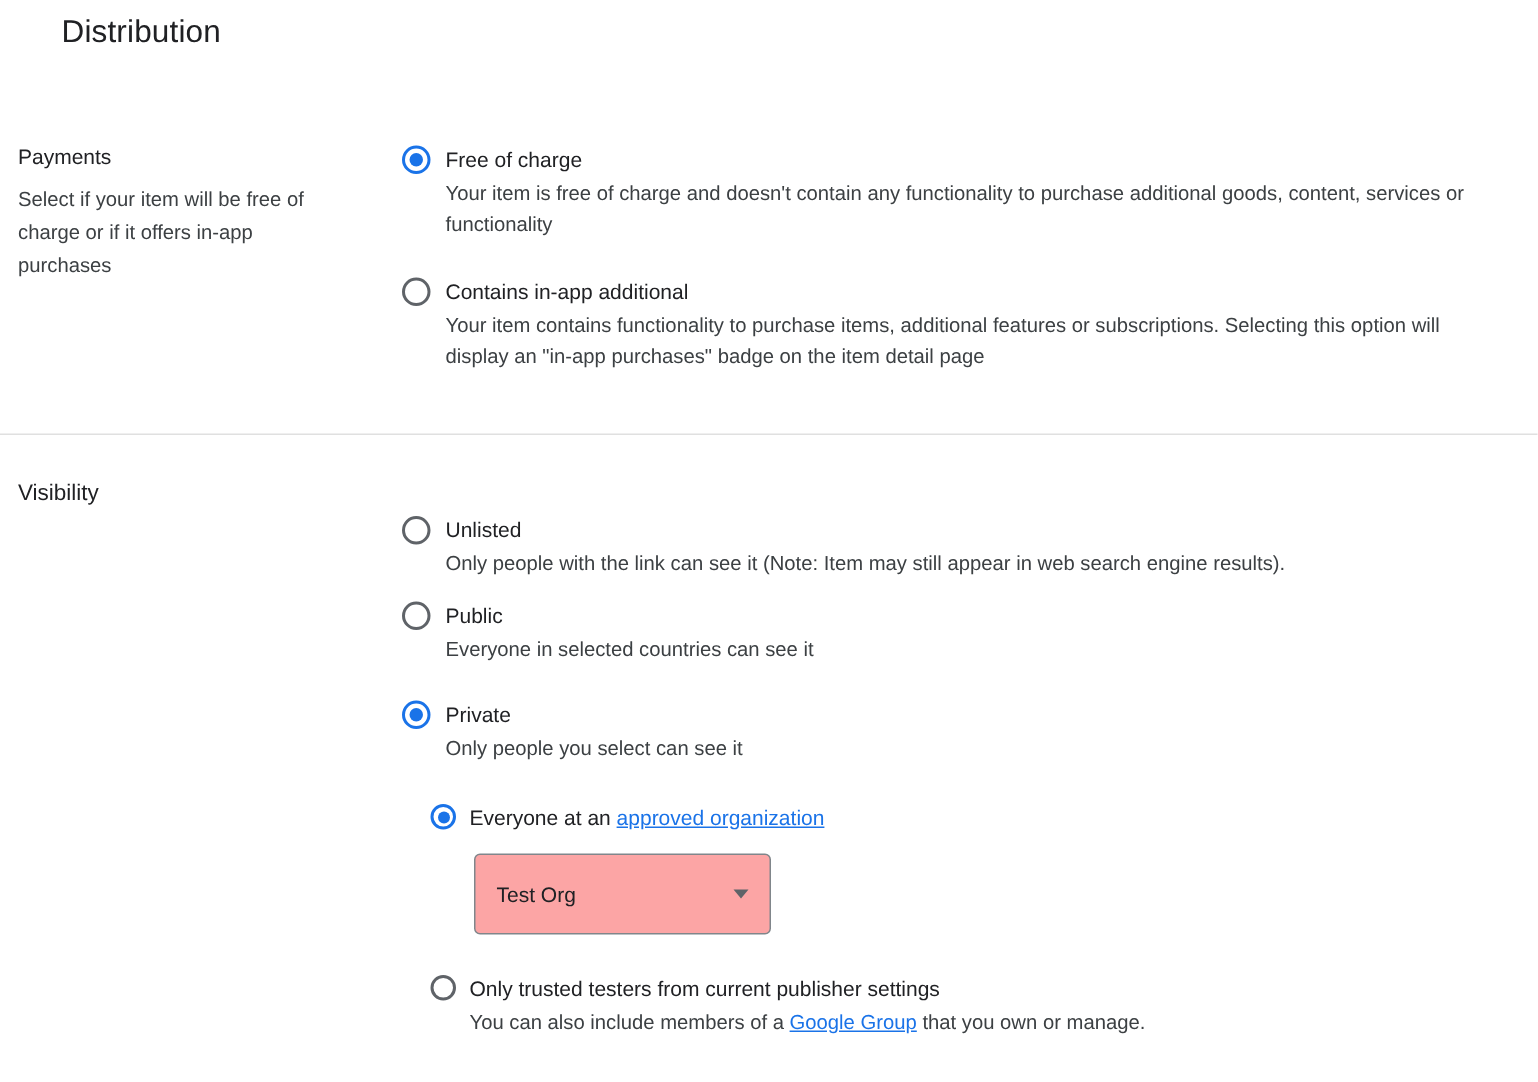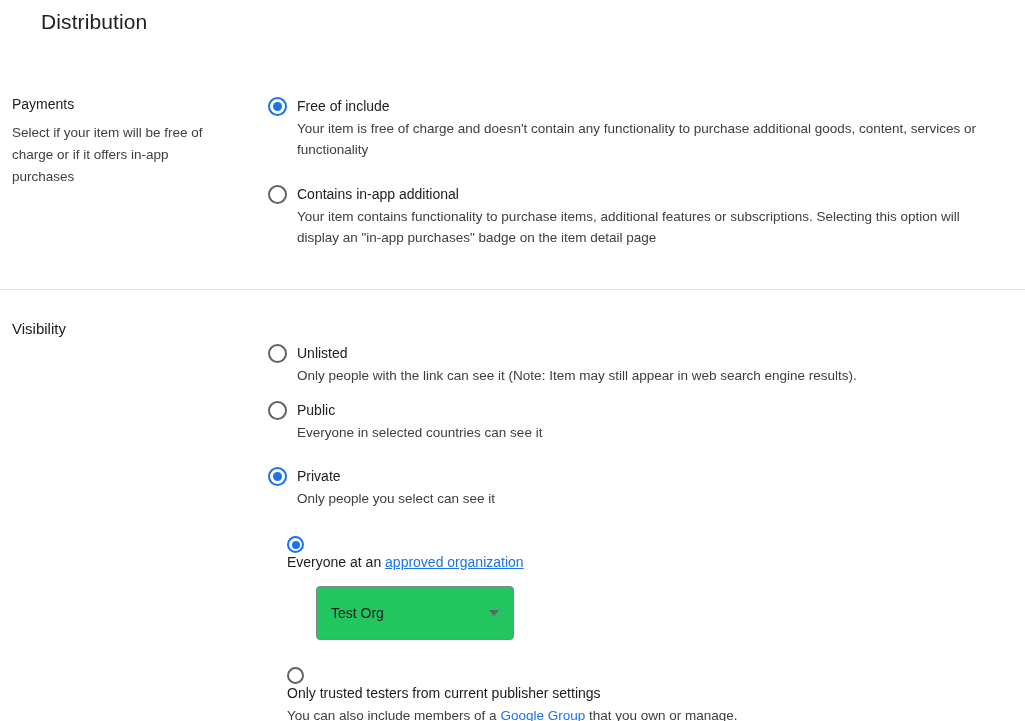--- a/index.html
+++ b/index.html
@@ -129,37 +129,36 @@
   }
 
   
   .nested {
     margin-left: 19px;
     margin-top: 26px;
   }
   .nested-row {
     display: flex;
     align-items: flex-start;
-    flex-direction: column;
   }
   .select-wrap {
     margin: 14px 0 0 29px;
   }
   .select-box {
     width: 198px;
     height: 54px;
     border: 1px solid #80868b;
     border-radius: 4px;
     box-sizing: border-box;
     display: flex;
     align-items: center;
     padding: 0 14px;
     font-size: 14px;
     color: #202124;
-    background: #22c55e;
+    background: #fca5a5;
     position: relative;
   }
   .select-value {
     flex: 1 1 auto;
   }
   .caret {
     width: 0;
     height: 0;
     border-left: 5px solid transparent;
     border-right: 5px solid transparent;
@@ -191,21 +190,21 @@
   <div class="section" style="margin-top:62px;">
     <div class="section-left">
       <div class="section-heading">Payments</div>
       <div class="section-desc">Select if your item will be free of charge or if it offers in-app purchases</div>
     </div>
     <div class="section-right">
 
       <div class="radio-row">
         <div class="radio checked"></div>
         <div class="radio-text">
-          <div class="radio-label">Free of include</div>
+          <div class="radio-label">Free of charge</div>
           <div class="radio-sub">Your item is free of charge and doesn't contain any functionality to purchase additional goods, content, services or functionality</div>
         </div>
       </div>
 
       <div class="radio-row" style="margin-top:24px;">
         <div class="radio"></div>
         <div class="radio-text">
           <div class="radio-label">Contains in-app additional</div>
           <div class="radio-sub wide">Your item contains functionality to purchase items, additional features or subscriptions. Selecting this option will display an "in-app purchases" badge on the item detail page</div>
         </div>

